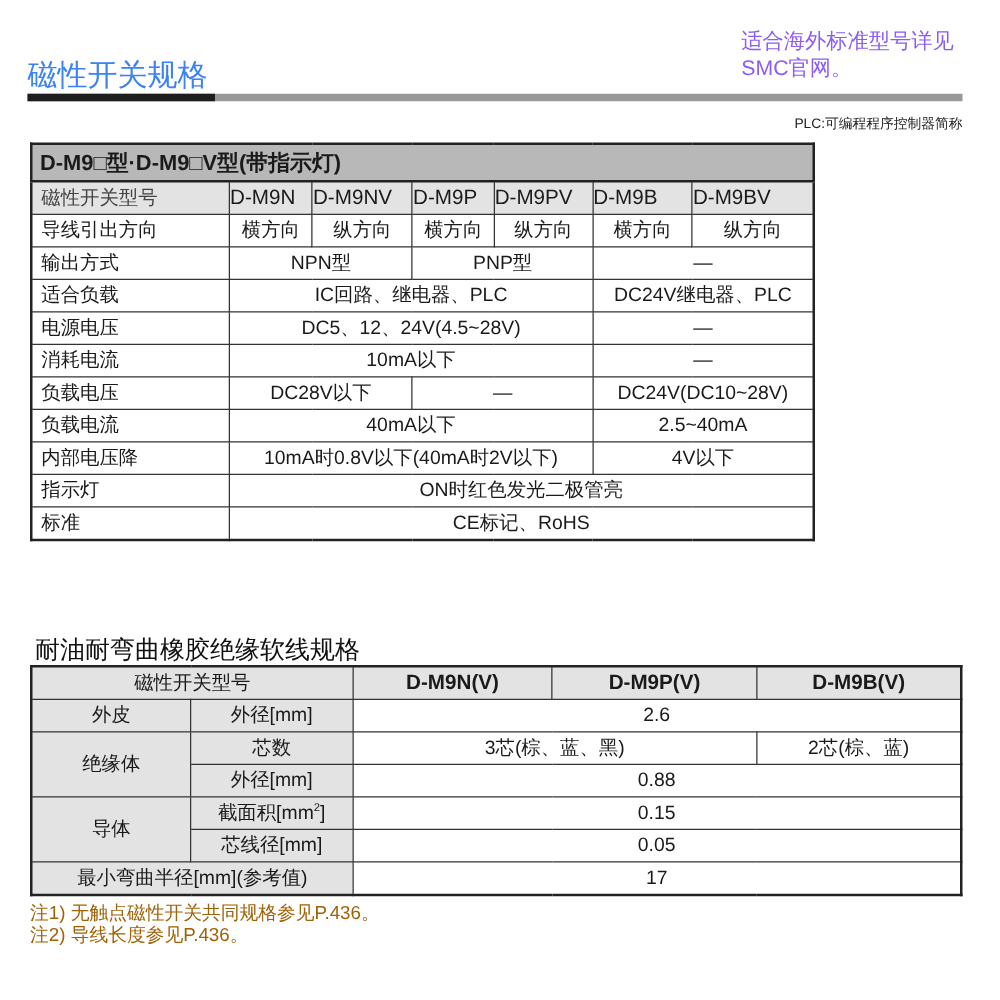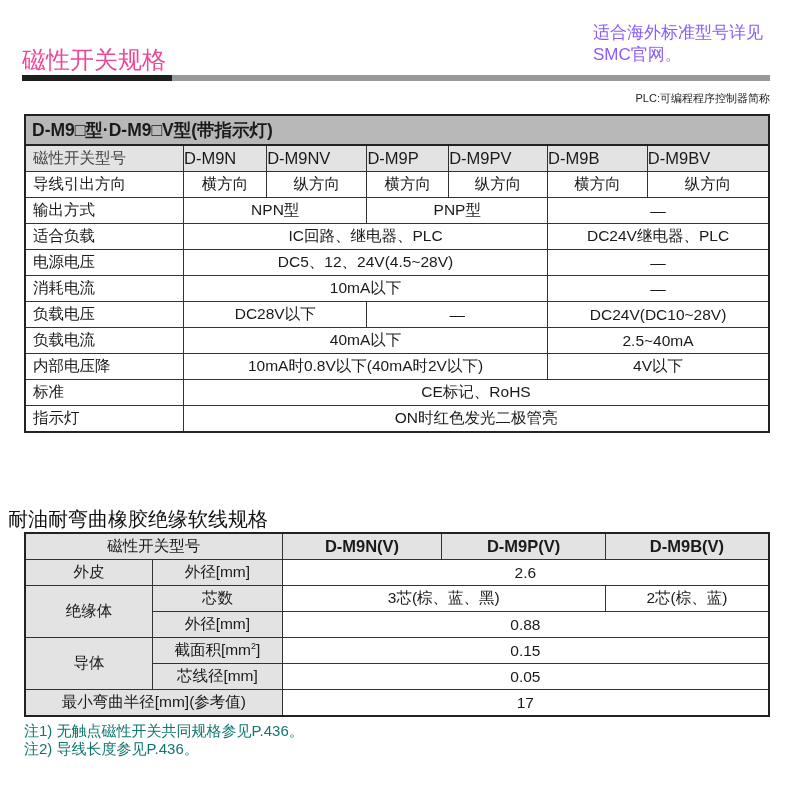--- a/index.html
+++ b/index.html
@@ -1,36 +1,36 @@
 <!DOCTYPE html>
 <html><head>
 <meta charset="utf-8">
 <style>
   html, body { margin:0; padding:0; background:#fff; }
   body { width:800px; height:800px; position:relative; font-family:"Liberation Sans","DejaVu Sans",sans-serif; color:#1a1a1a; overflow:hidden; }
   .note-top { position:absolute; left:593px; top:22px; font-size:17px; line-height:22px; color:#8b5cf6; }
-  .section-title { position:absolute; left:22px; top:44px; font-size:24px; line-height:32px; color:#ec4899; font-family:"DejaVu Sans",sans-serif; }
+  .section-title { position:absolute; left:22px; top:44px; font-size:24px; line-height:32px; color:#3b82f6; font-family:"DejaVu Sans",sans-serif; }
   .title-bar { position:absolute; left:22px; top:75px; width:748px; height:6px; background:#999; }
   .title-bar .dark { position:absolute; left:0; top:0; width:150px; height:6px; background:#1e1e1e; }
   .plc-note { position:absolute; right:30px; top:91px; font-size:11px; color:#222; }
   table { border-collapse:collapse; position:absolute; }
   td, th { border:1px solid #333; padding:0; font-size:15.5px; height:25px; font-weight:normal; }
-  #t1 { left:24px; top:114px; width:746px; border:2px solid #222; }
+  #t1 { left:24px; top:114px; width:628px; border:2px solid #222; }
   #t1 .cap { background:#b8b8b8; text-align:left; padding-left:6px; font-weight:bold; font-size:17.5px; height:28px; border-bottom:2px solid #222; }
   #t1 .hdr td { background:#e3e3e3; }
   #t1 .hdr .lbl { color:#444; }
   #t1 .hdr .model { font-weight:normal; text-align:left; font-size:16.5px; }
   #t1 td.lbl { text-align:left; padding-left:7px; width:150px; }
   #t1 td.v { text-align:center; }
-  .section2-title { position:absolute; left:8px; top:506px; font-size:20px; color:#111; font-family:Liberation Sans, sans-serif;text-align:right; }
+  .section2-title { position:absolute; left:28px; top:506px; font-size:20px; color:#111; font-family:Liberation Sans, sans-serif;text-align:right; }
   #t2 { left:24px; top:532px; width:746px; border:2px solid #222; }
   #t2 td { text-align:center; }
   #t2 .g { background:#e3e3e3; }
   #t2 .model { font-weight:bold; font-size:16.5px;margin-top:12px; }
-  .footnotes { position:absolute; left:24px; top:722px; font-size:15px; line-height:18px; color:#0f766e; }
+  .footnotes { position:absolute; left:24px; top:722px; font-size:15px; line-height:18px; color:#a16207; }
   sup { font-size:9px; }
 </style>
 </head>
 <body>
 
 <div class="note-top">
   <div>适合海外标准型号详见</div>
   <div>SMC官网。</div>
 </div>
 
@@ -94,26 +94,26 @@
     <td class="lbl">负载电流</td>
     <td class="v" colspan="4">40mA以下</td>
     <td class="v" colspan="2">2.5~40mA</td>
   </tr>
   <tr>
     <td class="lbl">内部电压降</td>
     <td class="v" colspan="4">10mA时0.8V以下(40mA时2V以下)</td>
     <td class="v" colspan="2">4V以下</td>
   </tr>
   <tr>
+    <td class="lbl">指示灯</td>
+    <td class="v" colspan="6">ON时红色发光二极管亮</td>
+  </tr>
+  <tr>
     <td class="lbl">标准</td>
     <td class="v" colspan="6">CE标记、RoHS</td>
-  </tr>
-  <tr>
-    <td class="lbl">指示灯</td>
-    <td class="v" colspan="6">ON时红色发光二极管亮</td>
   </tr>
 </tbody>
   </table>
 
 <div class="section2-title">耐油耐弯曲橡胶绝缘软线规格</div>
 
 <table id="t2">
   <colgroup>
       <col style="width:128px">
       <col style="width:130px">

